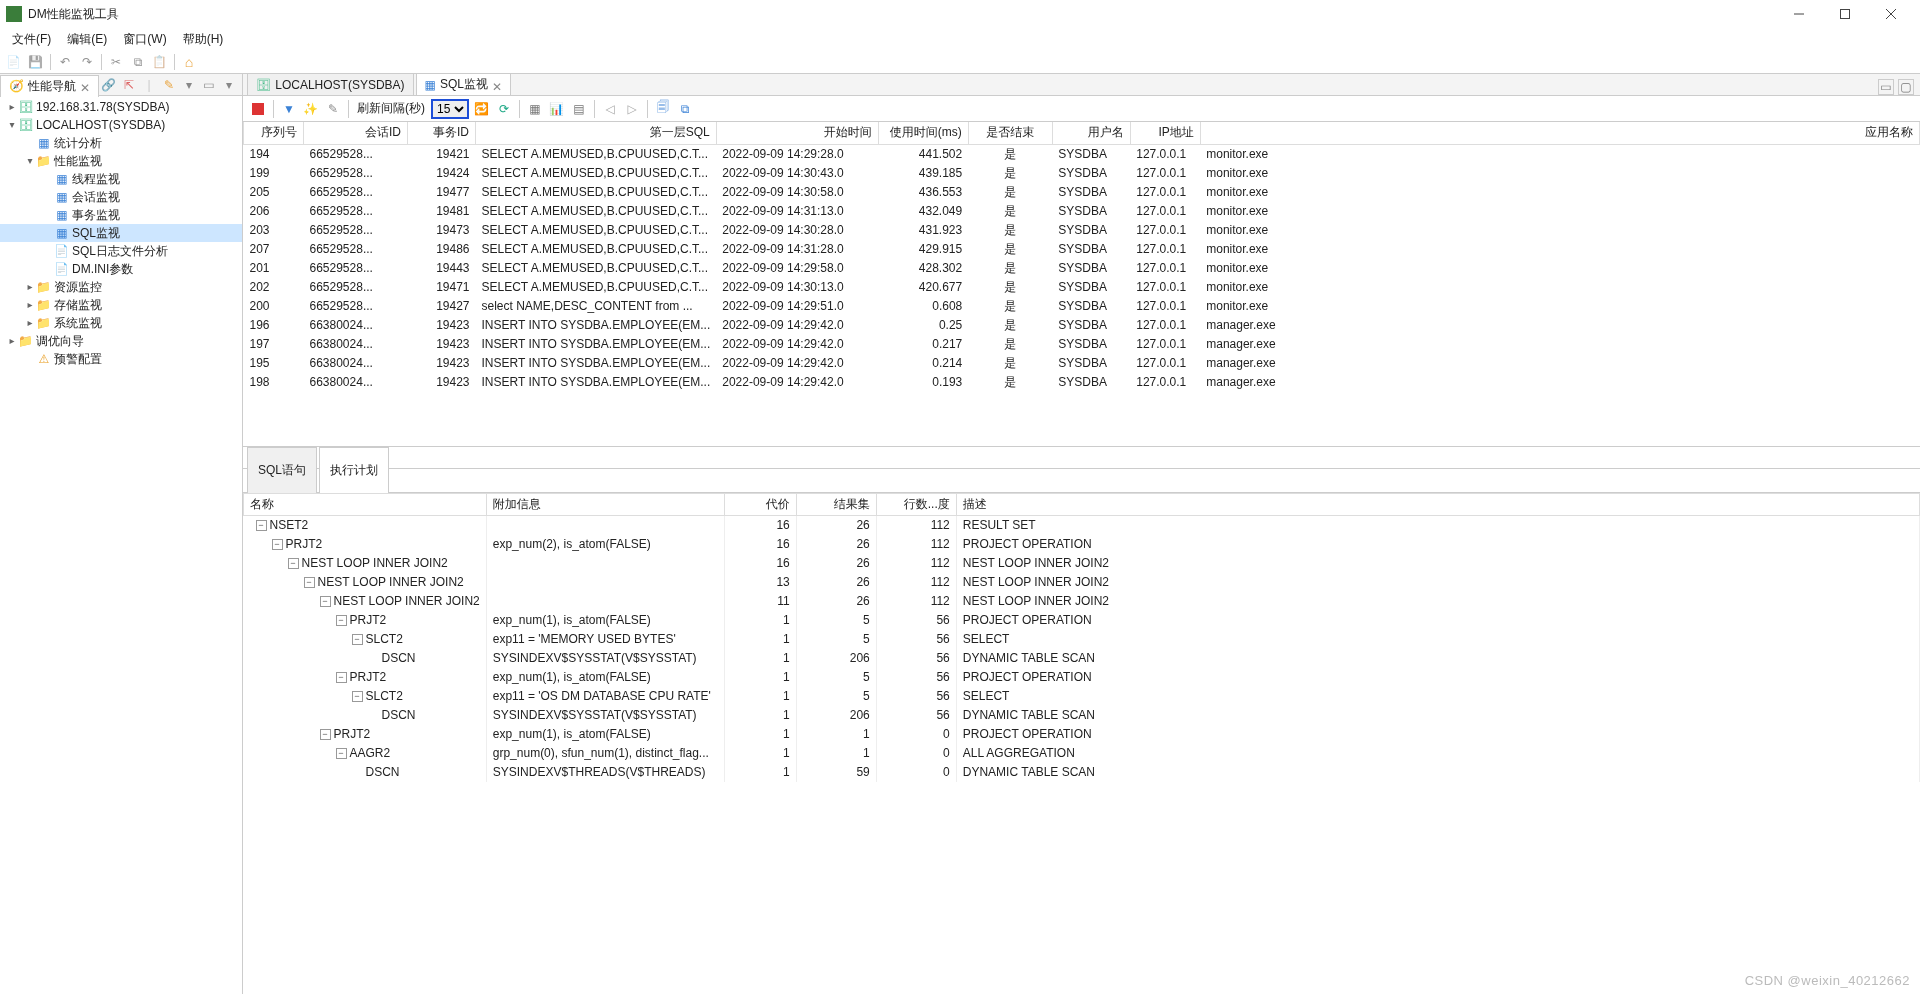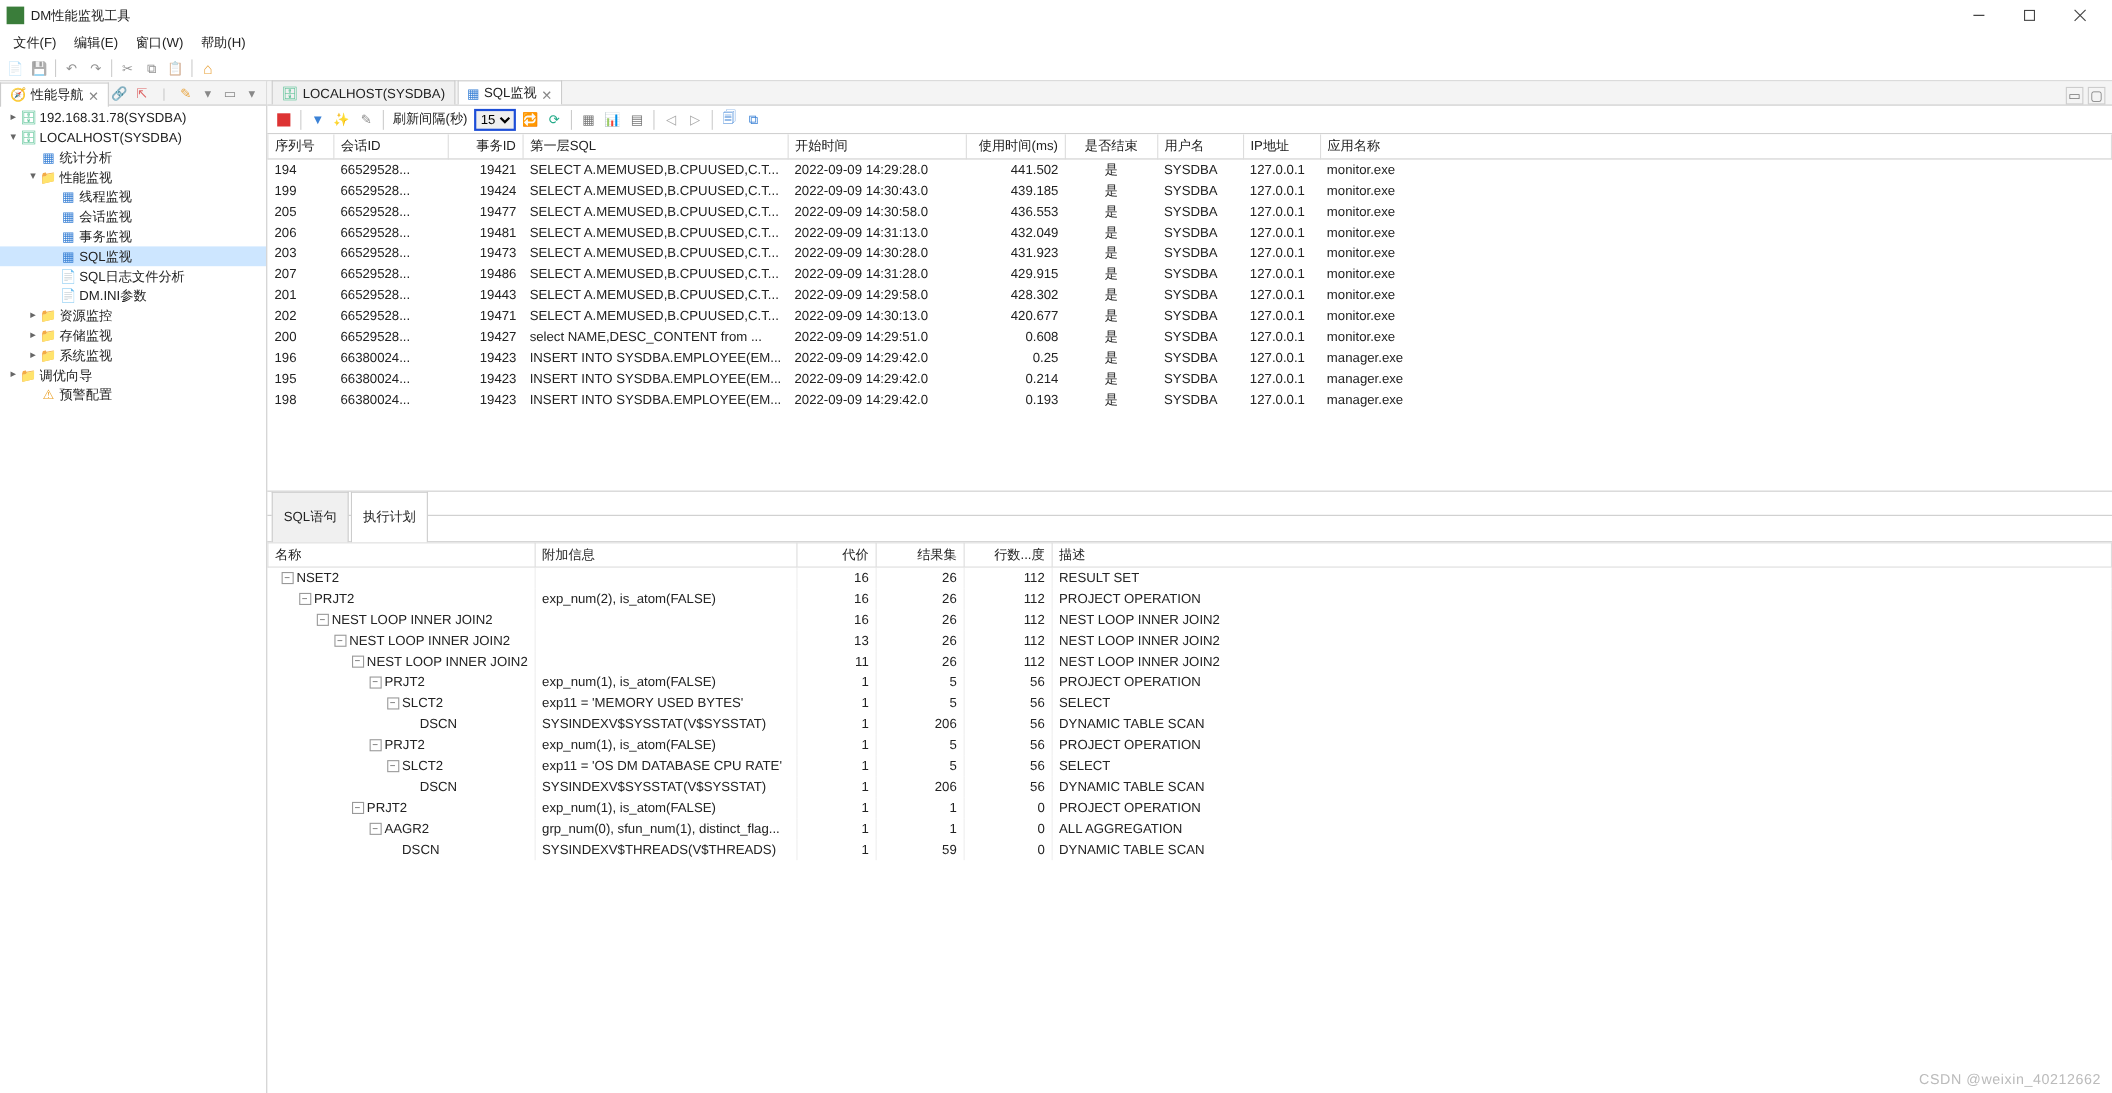--- a/index.html
+++ b/index.html
@@ -59,21 +59,21 @@
 .editor-toolbar select { height: 20px; font-size: 12px; border: 2px solid #1d4ed8; }
 .editor-toolbar .sep { width: 1px; height: 18px; background: #ccc; margin: 0 2px; }
 
 .redstop { width:12px; height:12px; background:#d33; }
 .bluefun { color:#3b82d6; }
 .greenref { color:#2a8; }
 
 
 .grid-wrap { flex: 0 0 325px; overflow: auto; border-bottom: 1px solid #ccc; }
 table.grid { border-collapse: collapse; width: 100%; }
-table.grid th { text-align: left; font-weight: normal; border: 1px solid #ddd; border-top:none; padding: 2px 6px; background: #fff; height: 22px; color:#222; }
+table.grid th { text-align: right; font-weight: normal; border: 1px solid #ddd; border-top:none; padding: 2px 6px; background: #fff; height: 22px; color:#222; }
 table.grid td { border: 0; padding: 1px 6px; height: 19px; white-space: nowrap; }
 table.grid td.num, table.grid th.num { text-align: right; }
 table.grid td.center, table.grid th.center { text-align: center; }
 
 
 .details-hdr { height: 22px; display: flex; align-items: center; padding: 0 6px; color: #2b5797; border-bottom: 1px solid #ccc; }
 .details-hdr .tw { font-size: 10px; margin-right: 4px; }
 
 .details-tabs { height: 24px; display: flex; align-items: flex-end; padding-left: 4px; border-bottom: 1px solid #ccc; }
 .details-tabs .dtab { padding: 14px 10px; border: 1px solid #ccc; border-bottom: none; margin-right: 2px; position: relative; top: 1px; background:#f0f0f0; }
@@ -422,20 +422,32 @@
               <td class="num">19423</td>
               <td>INSERT INTO SYSDBA.EMPLOYEE(EM...</td>
               <td>2022-09-09 14:29:42.0</td>
               <td class="num">0.25</td>
               <td class="center">是</td>
               <td>SYSDBA</td>
               <td>127.0.0.1</td>
               <td>manager.exe</td>
             </tr>
             <tr>
+              <td>197</td>
+              <td>66380024...</td>
+              <td class="num">19423</td>
+              <td>INSERT INTO SYSDBA.EMPLOYEE(EM...</td>
+              <td>2022-09-09 14:29:42.0</td>
+              <td class="num">0.217</td>
+              <td class="center">是</td>
+              <td>SYSDBA</td>
+              <td>127.0.0.1</td>
+              <td>manager.exe</td>
+            </tr>
+            <tr>
               <td>195</td>
               <td>66380024...</td>
               <td class="num">19423</td>
               <td>INSERT INTO SYSDBA.EMPLOYEE(EM...</td>
               <td>2022-09-09 14:29:42.0</td>
               <td class="num">0.214</td>
               <td class="center">是</td>
               <td>SYSDBA</td>
               <td>127.0.0.1</td>
               <td>manager.exe</td>

